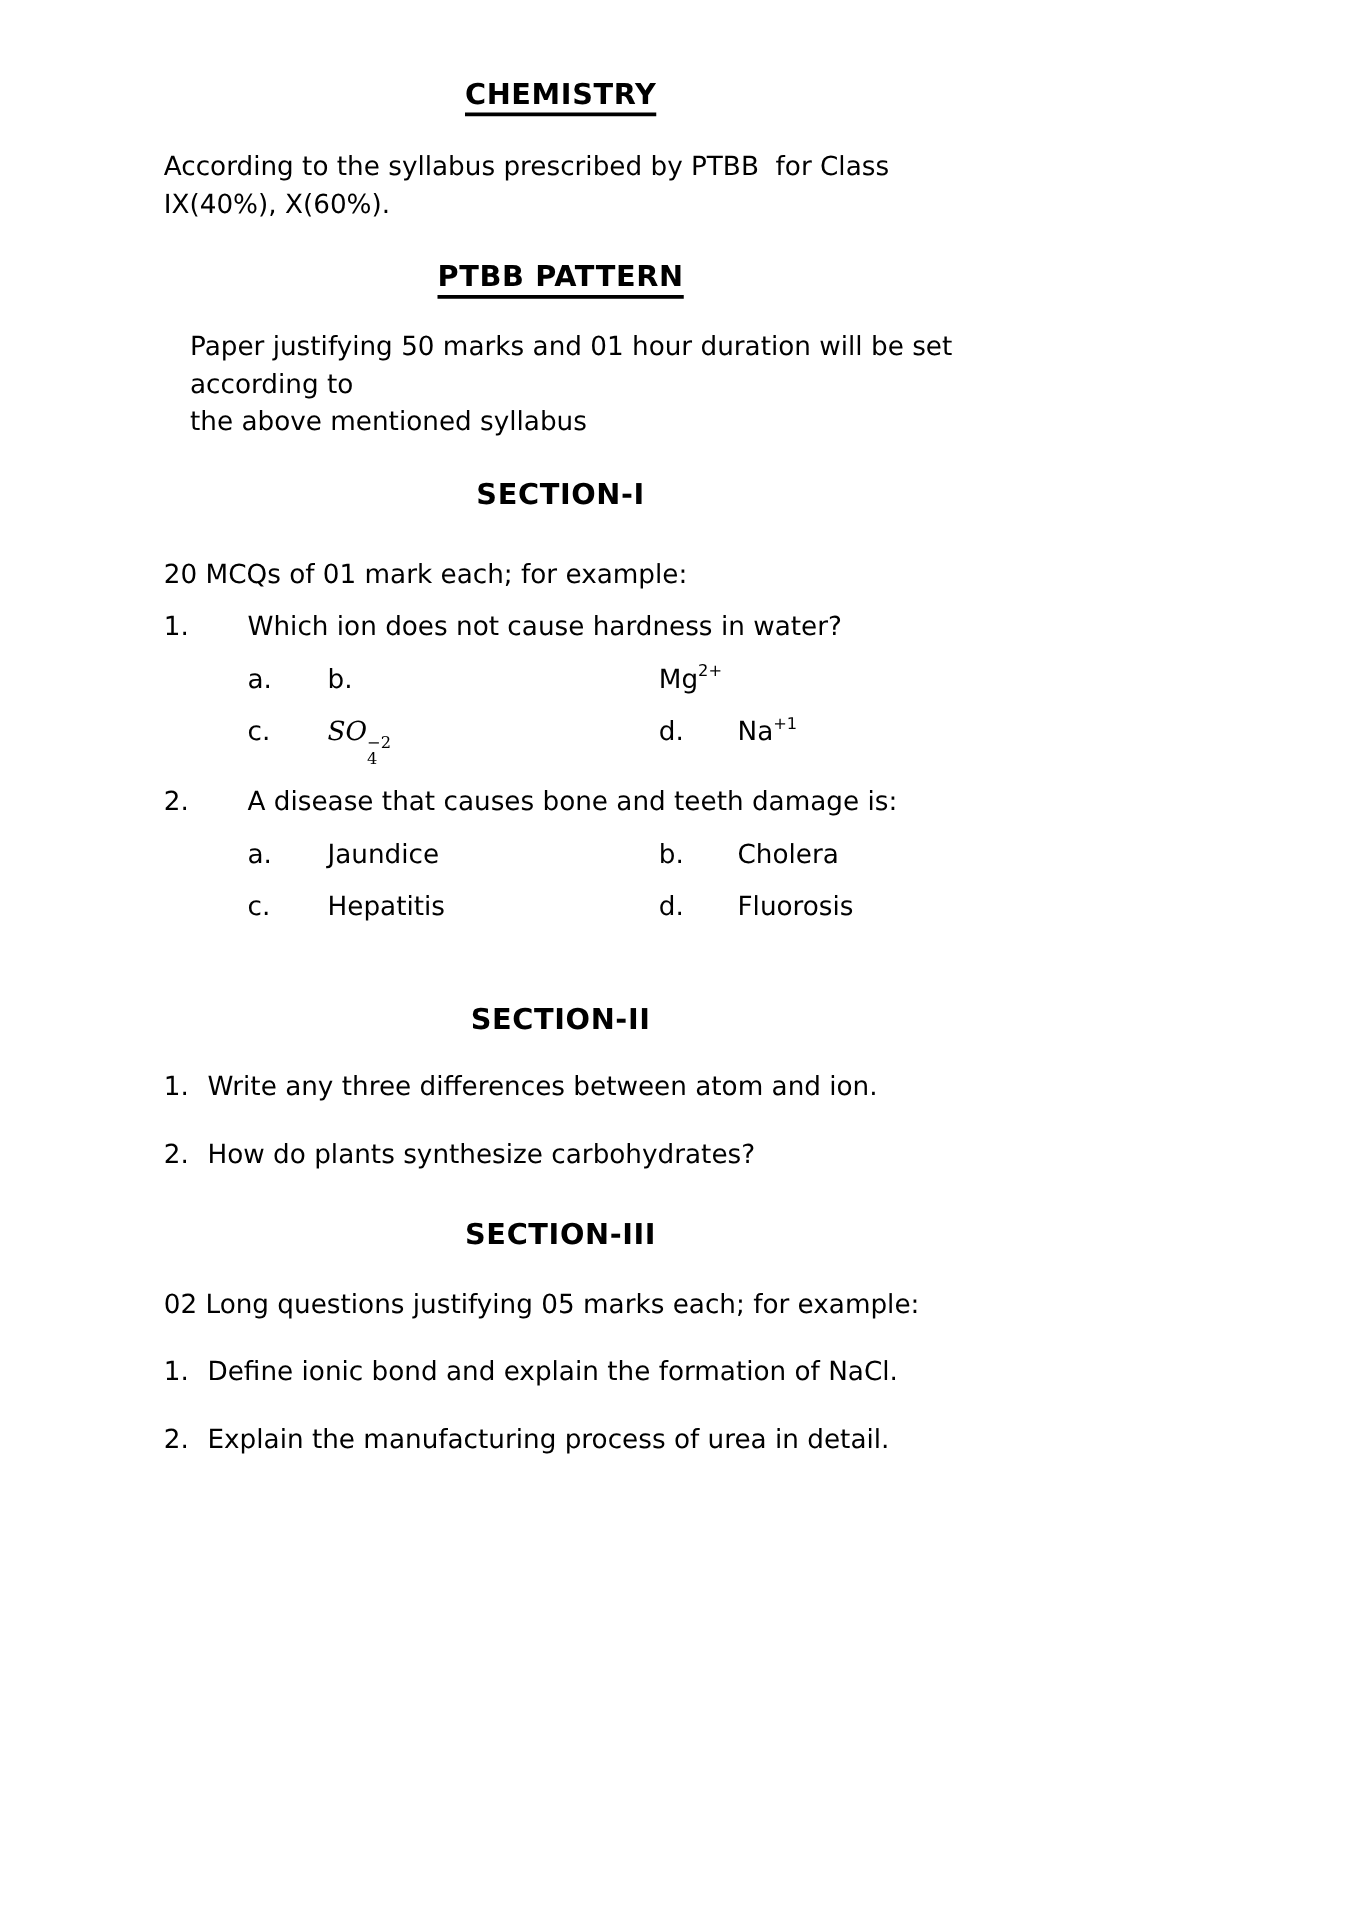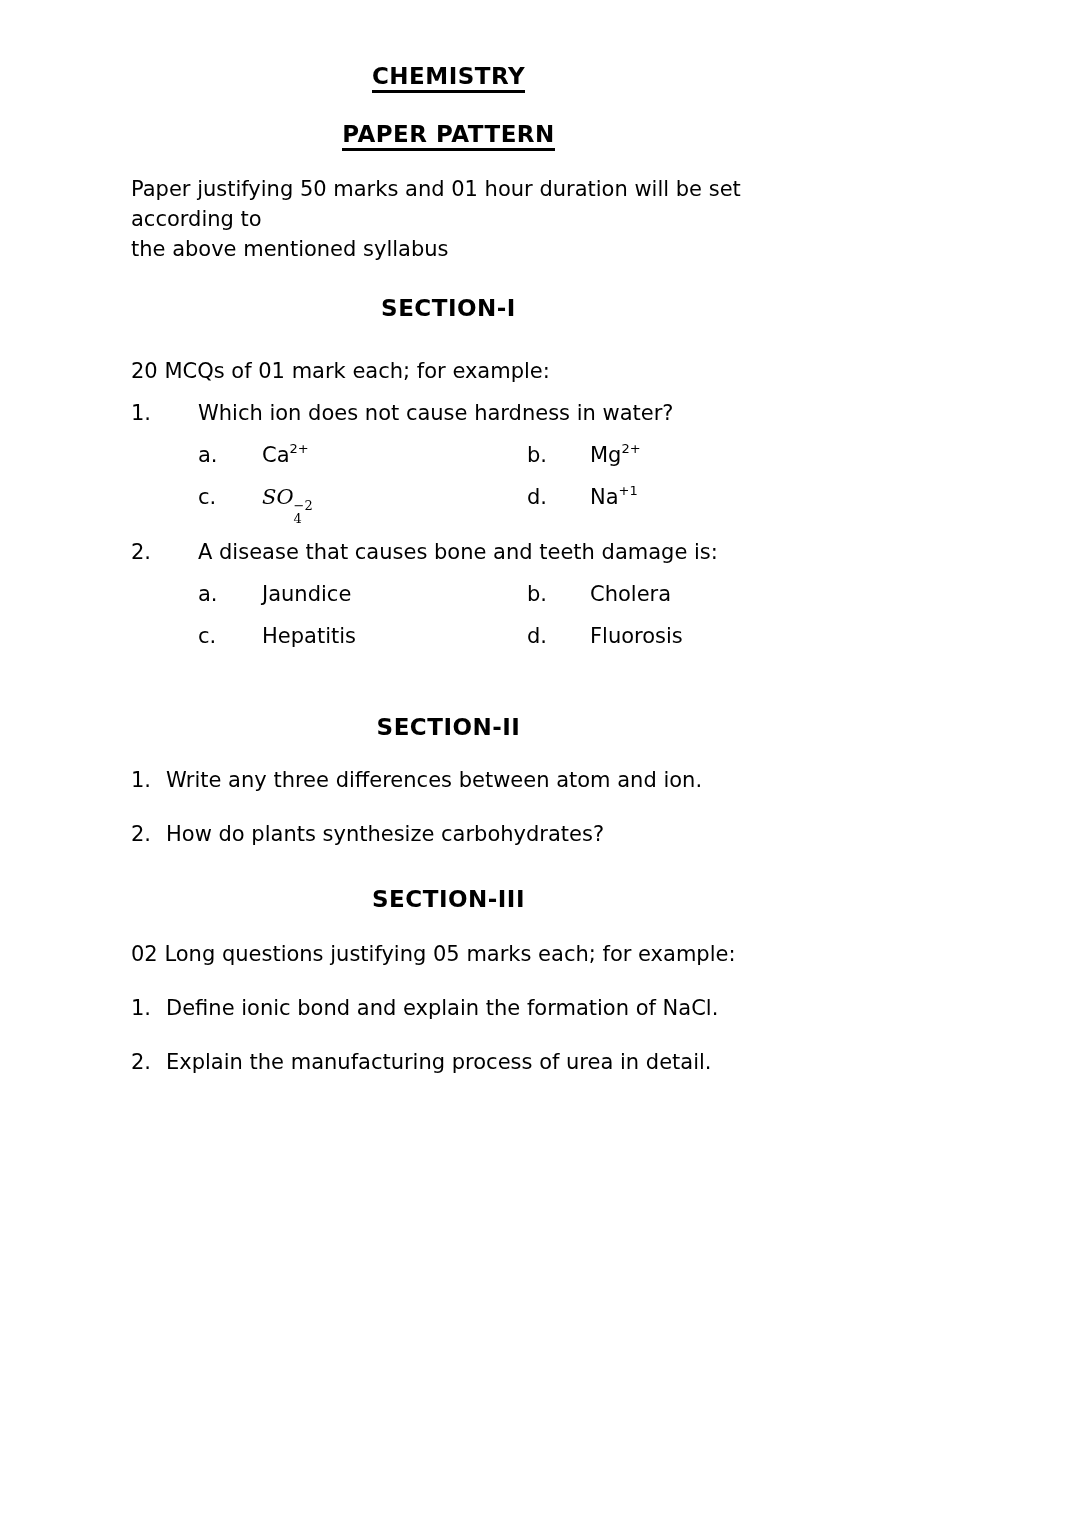--- a/index.html
+++ b/index.html
@@ -34,21 +34,21 @@
     padding-bottom: 1px;
   }
   .body {
     font-size: 21px;
     line-height: 30px;
     margin: 0;
     white-space: pre-wrap;
   }
   .mt-intro   { margin-top: 28px; }
   .mt-h2      { margin-top: 30px; }
-  .mt-pattern { margin-top: 26px; }
+  .mt-pattern { margin-top: 26px; margin-left: 21px; }
   .mt-sec1    { margin-top: 30px; }
   .mt-desc    { margin-top: 34px; }
   .mt-q       { margin-top: 12px; }
   .mt-opt     { margin-top: 12px; }
   .mt-sec2    { margin-top: 62px; }
   .mt-desc2   { margin-top: 26px; }
   .mt-item    { margin-top: 24px; }
   .mt-sec3    { margin-top: 36px; }
 
   
@@ -94,40 +94,40 @@
 </style>
 </head>
 <body>
 
 <div class="page">
 
   <div class="heading center">
     <span class="underline">CHEMISTRY</span>
   </div>
 
+  <p class="body mt-intro">According to the syllabus prescribed by PTBB  for Class IX(40%), X(60%).</p>
 
   <div class="heading center mt-h2">
-    <span class="underline">PAPER PATTERN</span>
+    <span class="underline">PTBB PATTERN</span>
   </div>
 
   <p class="body mt-pattern">Paper justifying 50 marks and 01 hour duration will be set according to
 the above mentioned syllabus</p>
 
   <div class="heading center mt-sec1">SECTION-I</div>
 
   <p class="body mt-desc">20 MCQs of 01 mark each; for example:</p>
 
   <div class="qrow mt-q">
     <span>1.</span>
     <span>Which ion does not cause hardness in water?</span>
   </div>
 
   <div class="ogrid mt-opt">
     <span>a.</span>
-    <span><span>Ca</span><sup class="s">2+</sup></span>
     <span>b.</span>
     <span><span>Mg</span><sup class="s">2+</sup></span>
   </div>
 
   <div class="ogrid mt-opt">
     <span>c.</span>
     <span class="math"><span class="mi">SO</span><span class="substack">
           <span>−2</span>
           <span>4</span>
         </span></span>

